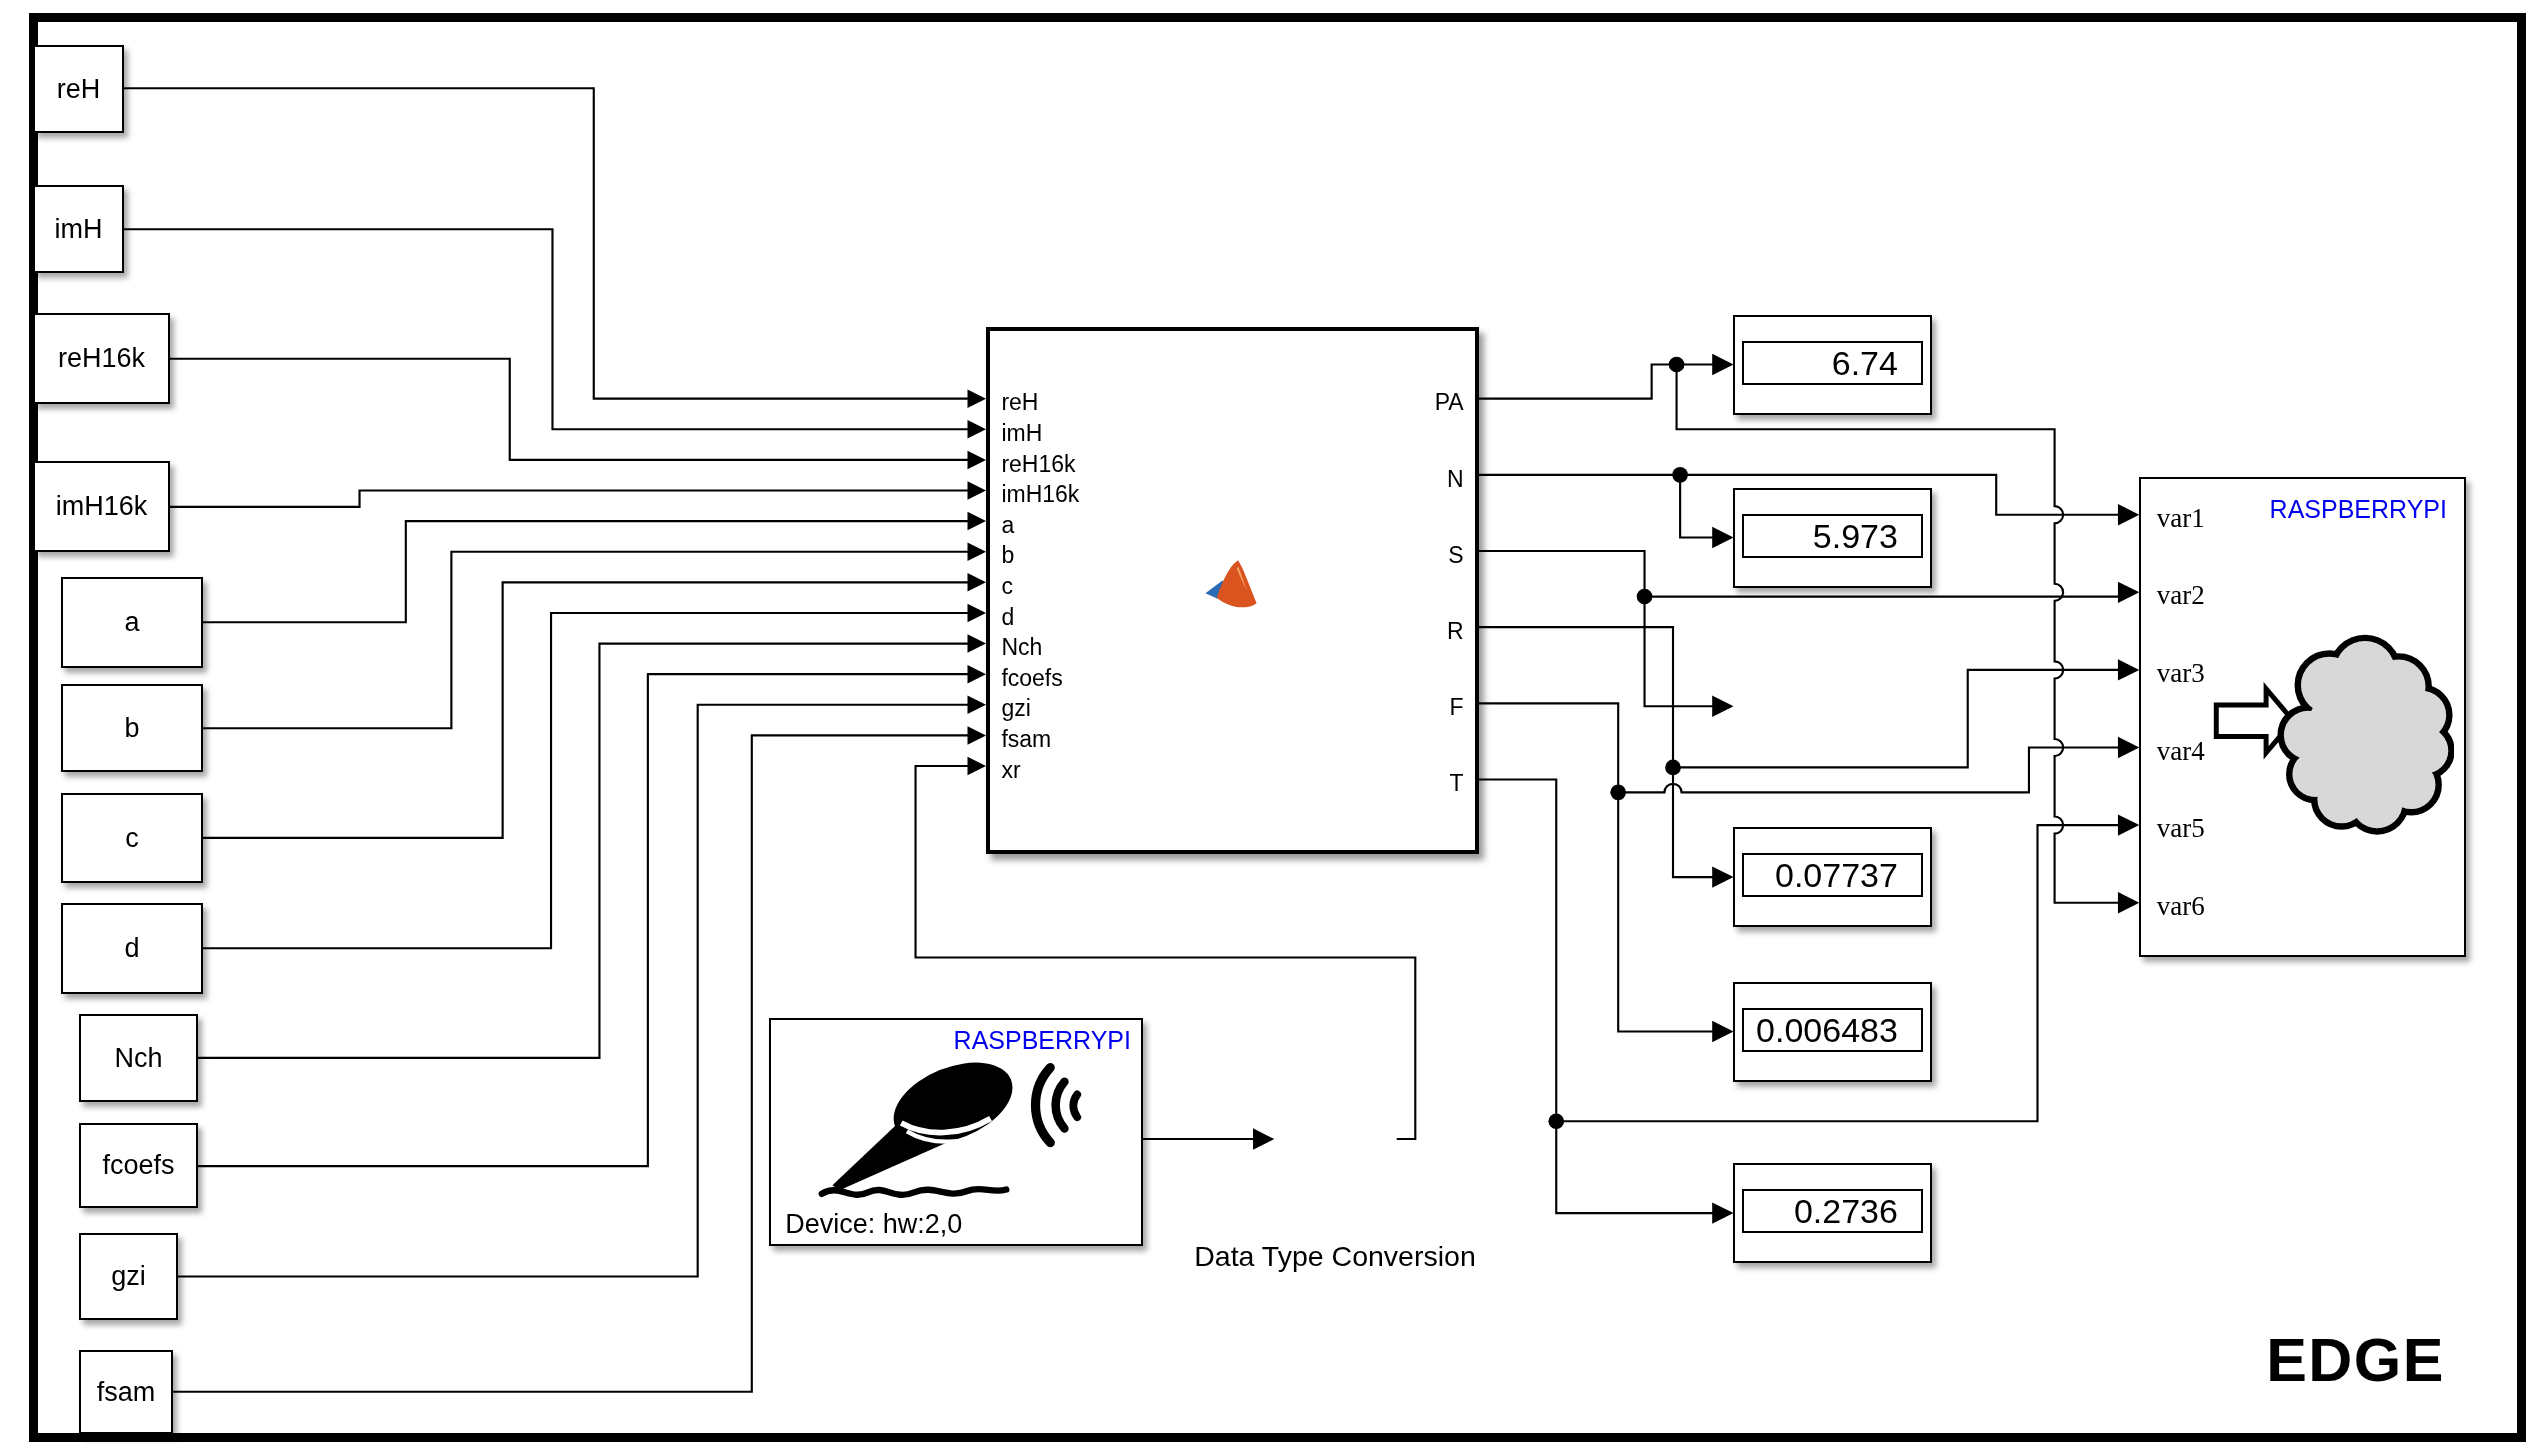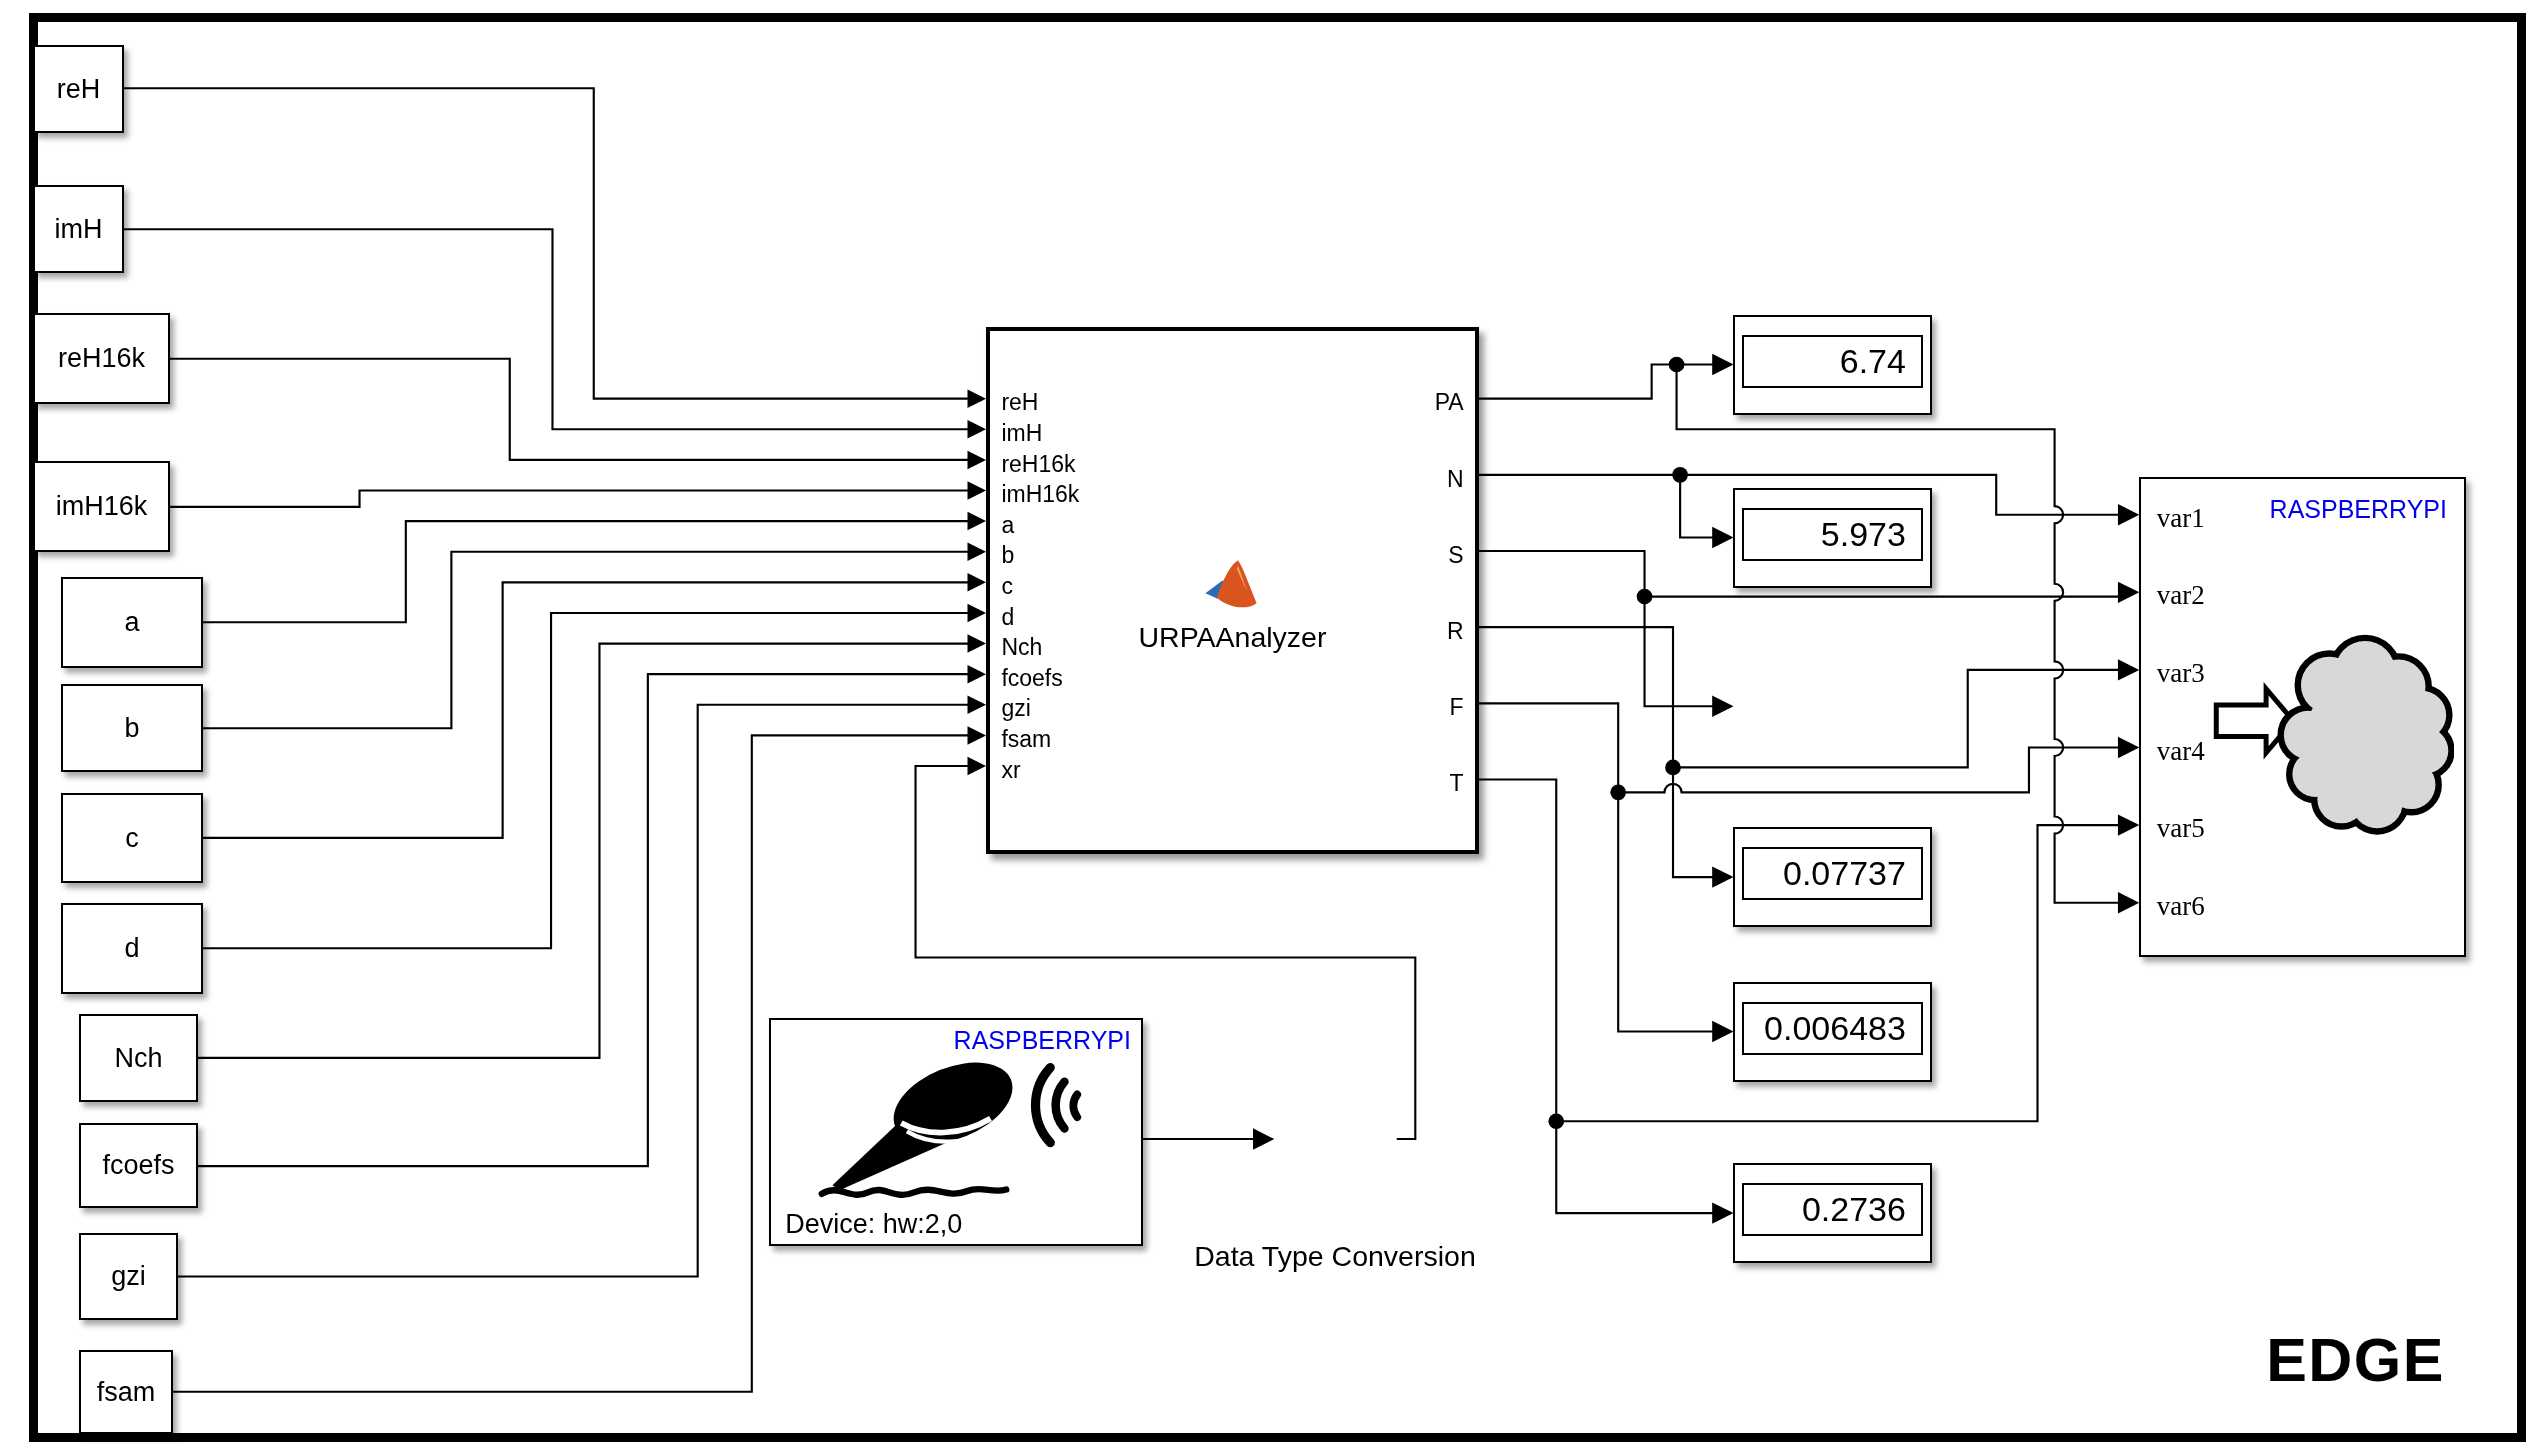--- a/index.html
+++ b/index.html
@@ -10,23 +10,23 @@
   .blk{position:absolute;background:#fff;border:2.8px solid #000;box-sizing:border-box;
        display:flex;align-items:center;justify-content:center;
        box-shadow:4.3px 5px 5.7px rgba(0,0,0,0.35);}
   .src{font-size:27px;}
   .analyzer{border-width:4.3px;box-shadow:5px 5.7px 6.4px rgba(0,0,0,0.4);}
   .pin,.pout{position:absolute;font-size:23px;line-height:26px;white-space:nowrap;}
   .pin{left:11.4px;}
   .pout{right:11.4px;text-align:right;}
   .an-name{position:absolute;left:0;width:100%;text-align:center;top:290px;font-size:28.5px;}
   .display{border-width:2.8px;box-shadow:4.3px 5px 5.7px rgba(0,0,0,0.35);}
-  .display .val{position:absolute;left:7.1px;right:7.1px;top:18px;height:53px;
+  .display .val{position:absolute;left:7.1px;right:7.1px;top:24px;height:44px;
                 border:2.1px solid #000;box-sizing:border-box;font-size:34px;
-                display:flex;align-items:center;justify-content:flex-end;padding-right:15px;}
+                display:flex;align-items:center;justify-content:flex-end;padding-right:23px;}
   .brand{color:#0000ee;font-size:25px;white-space:nowrap;}
   .vin{position:absolute;left:15.7px;font-size:27px;line-height:28.5px;font-family:Liberation Serif, serif;}
   .edge-label{position:absolute;left:2192px;top:1325px;width:327px;text-align:center;
               font-size:61px;font-weight:700;letter-spacing:1.4px;}
   .dtc-caption{position:absolute;left:1167px;top:1240px;width:336px;text-align:center;font-size:28.5px;}
   svg.wires{position:absolute;left:0;top:0;pointer-events:none;}
   .wire{fill:none;stroke:#000;stroke-width:3;}
 </style>
 </head>
 <body>
@@ -90,21 +90,20 @@
     <span class="pout" style="top:135px;">N</span>
     <span class="pout" style="top:211px;">S</span>
     <span class="pout" style="top:287px;">R</span>
     <span class="pout" style="top:363px;">F</span>
     <span class="pout" style="top:439px;">T</span>
     <svg width="64" height="57" viewBox="0 0 90 80" style="position:absolute;left:214px;top:228px;">
       <path d="M2,48 L26,30 L36,40 L20,56 Z" fill="#2a6bb5"></path>
       <path d="M18,54 C30,20 40,6 48,2 C56,14 64,38 74,62 C58,74 30,66 18,54 Z" fill="#d9541e"></path>
       <path d="M48,10 C52,20 56,32 60,44 C56,36 50,22 46,14 Z" fill="#f5a263"></path>
     </svg>
-    <span class="an-name">URPAAnalyzer</span>
   </div>
 
   <div class="blk display" style="left:1733px;top:315px;width:199px;height:100px;">
       <div class="val">6.74</div>
     </div>
   <div class="blk display" style="left:1733px;top:488px;width:199px;height:100px;">
       <div class="val">5.973</div>
     </div>
   <div class="blk display" style="left:1733px;top:827px;width:199px;height:100px;">
       <div class="val">0.07737</div>

